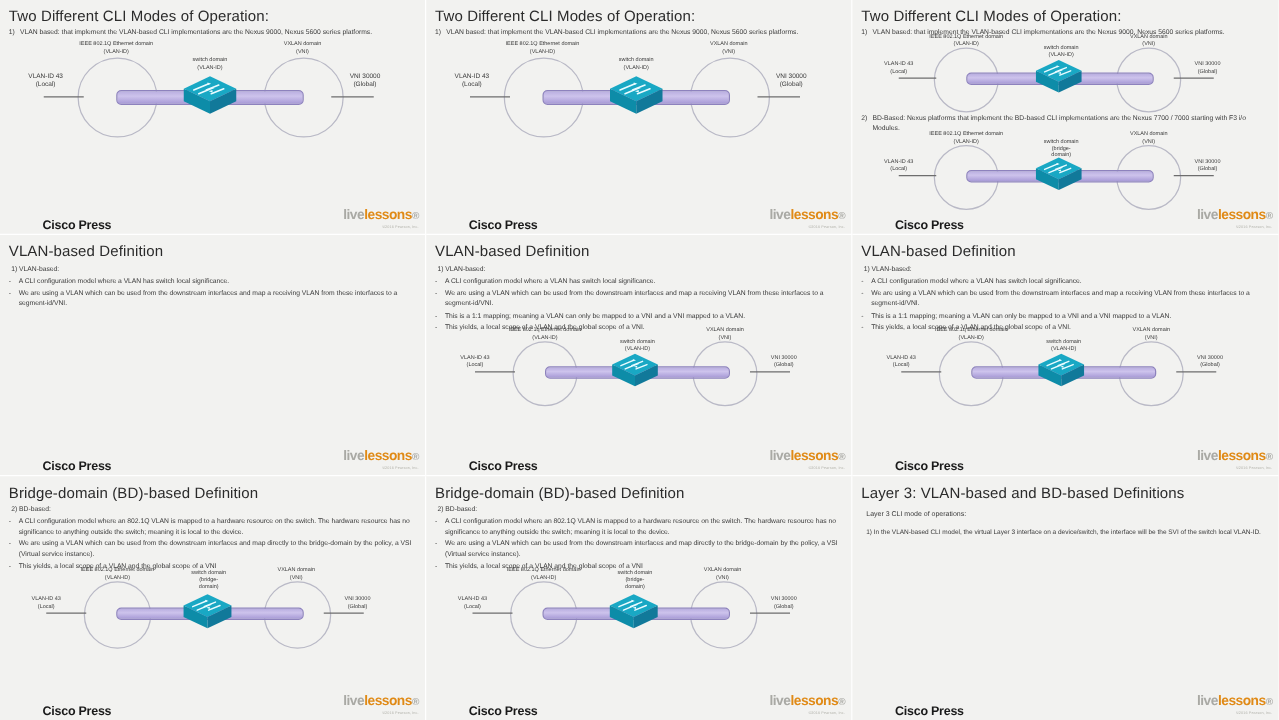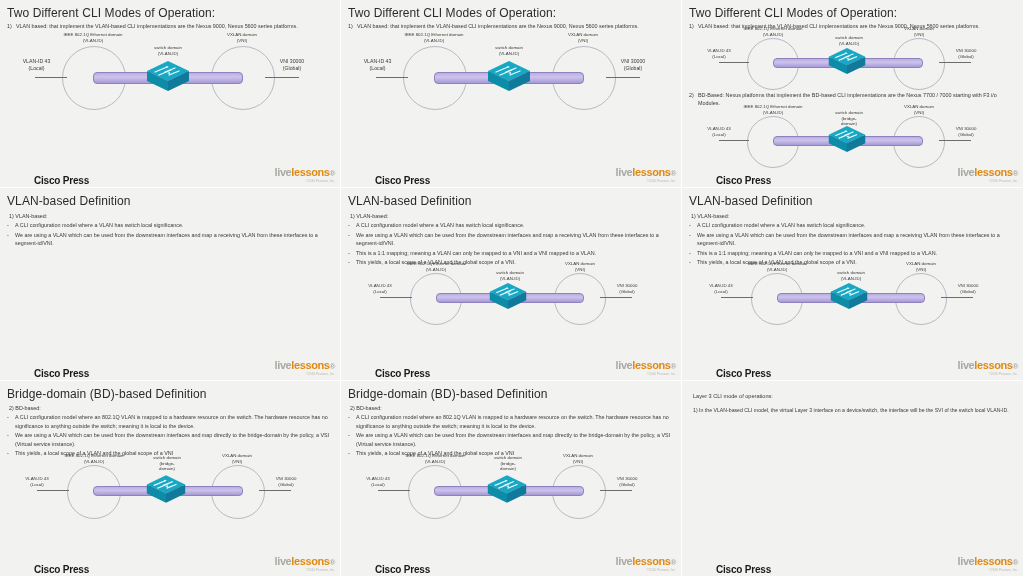--- a/index.html
+++ b/index.html
@@ -435,20 +435,21 @@
       <div class="cisco">Cisco Press</div>
       <div class="logo">
         <span class="lw"><span class="g1">live</span><span class="g2">lessons</span><span class="reg">®</span></span>
         <span class="cpy">©2016 Pearson, Inc.</span>
       </div>
     </div>
   </div>
 
   <div class="panel last-col last-row">
     <div class="slide">
+      <div class="stitle big">Layer 3: VLAN-based and BD-based Definitions</div>
       <div class="l3intro">Layer 3 CLI mode of operations:</div>
       <div class="l3para">1) In the VLAN-based CLI model, the virtual Layer 3 interface on a device/switch, the interface will be the SVI of the switch local VLAN-ID.</div>
     </div>
     <div class="footer">
       <div class="cisco">Cisco Press</div>
       <div class="logo">
         <span class="lw"><span class="g1">live</span><span class="g2">lessons</span><span class="reg">®</span></span>
         <span class="cpy">©2016 Pearson, Inc.</span>
       </div>
     </div>

